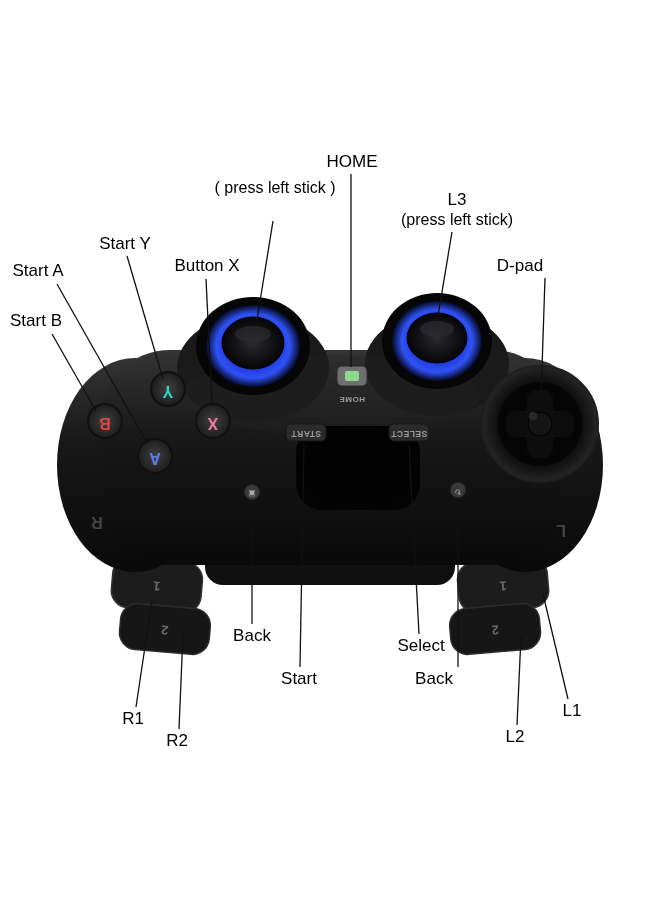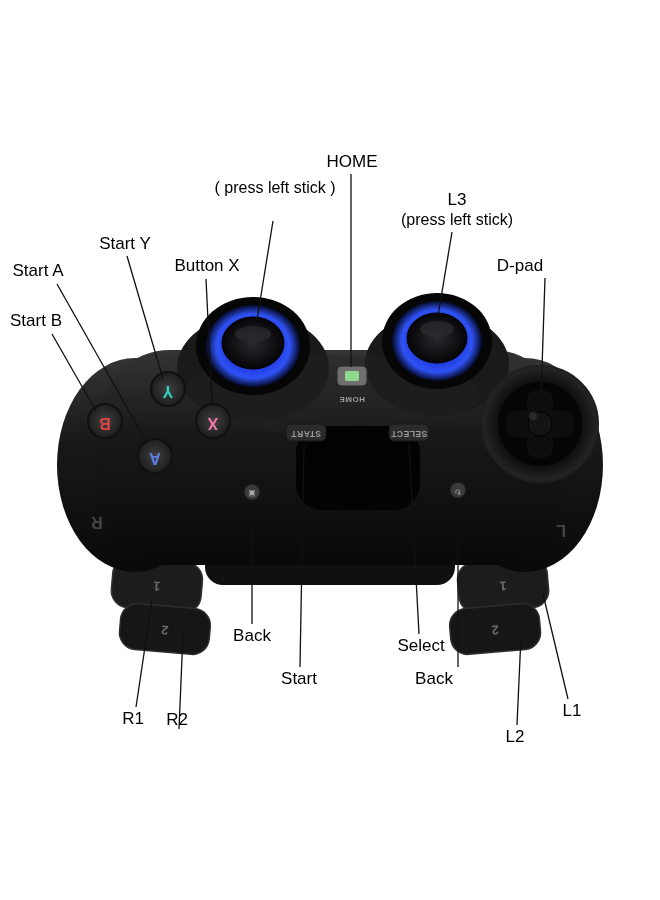--- a/index.html
+++ b/index.html
@@ -201,17 +201,17 @@
   <div class="label" style="left:36px; top:311px">Start B</div>
   <div class="label" style="left:207px; top:256px">Button X</div>
   <div class="label" style="left:520px; top:256px">D-pad</div>
 
   <div class="label" style="left:252px; top:626px">Back</div>
   <div class="label" style="left:299px; top:669px">Start</div>
   <div class="label" style="left:421px; top:636px">Select</div>
   <div class="label" style="left:434px; top:669px">Back</div>
 
   <div class="label" style="left:133px; top:709px">R1</div>
-  <div class="label" style="left:177px; top:710px">R2</div>
+  <div class="label" style="left:177px; top:731px">R2</div>
   <div class="label" style="left:572px; top:701px">L1</div>
   <div class="label" style="left:515px; top:727px">L2</div>
 
 </div>
 
 </body></html>

